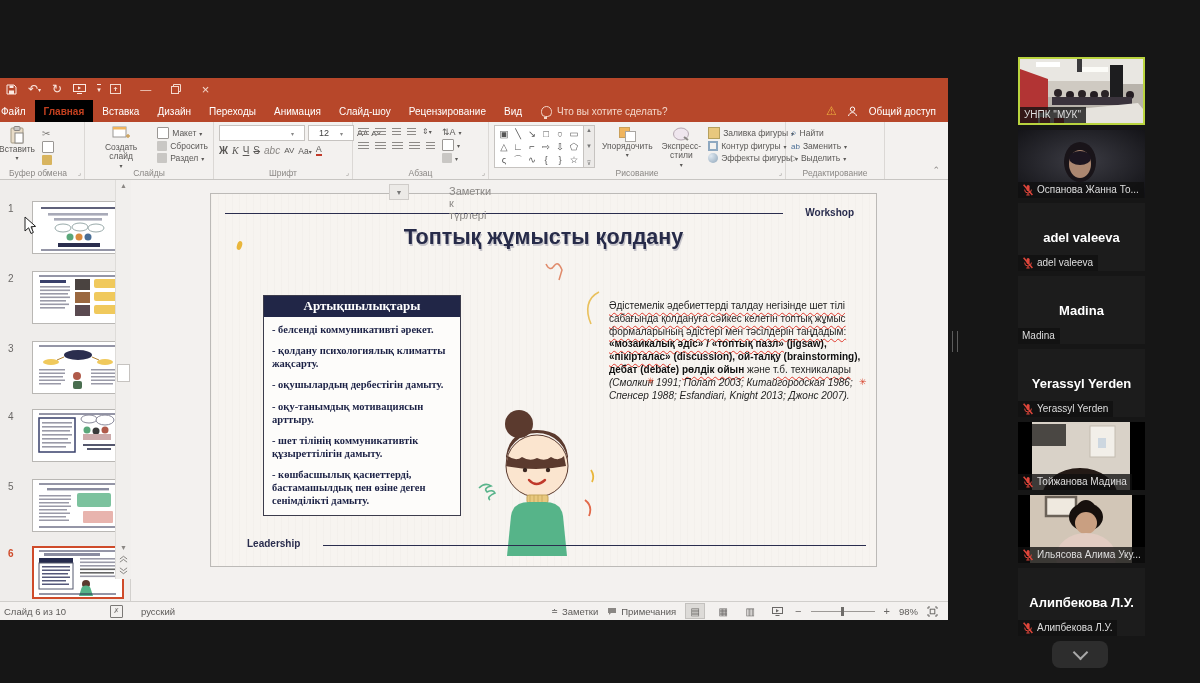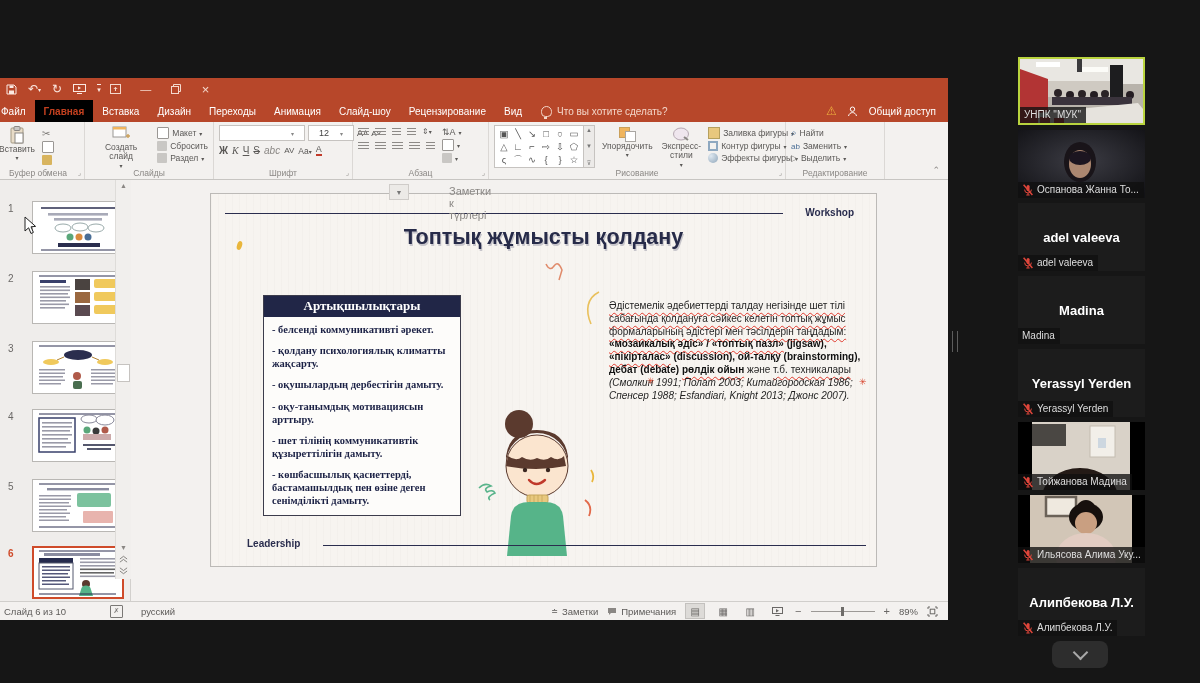--- a/index.html
+++ b/index.html
@@ -631,21 +631,21 @@
             <rect x="0.5" y="0.5" width="10" height="6" fill="none" stroke="#6a6866"></rect>
             <path d="M4 2l3 1.7L4 5.4z" fill="#6a6866"></path>
             <path d="M3.5 8.5h4" stroke="#6a6866"></path>
           </svg>
       </span>
       <span style="font-size:11px;color:#6a6866;">−</span>
       <span class="zoomtrack">
           <span class="zoomthumb"></span>
         </span>
       <span style="font-size:11px;color:#6a6866;">+</span>
-      <span class="zoompct">89%</span>
+      <span class="zoompct">98%</span>
       <svg width="11" height="11" viewBox="0 0 11 11">
           <path d="M1 3V1h2M8 1h2v2M10 8v2H8M3 10H1V8" fill="none" stroke="#6a6866"></path>
           <rect x="3.2" y="3.2" width="4.6" height="4.6" fill="none" stroke="#6a6866"></rect>
         </svg>
     </div>
   </div>
 </div>
 
 <div class="splitter"></div>
 

